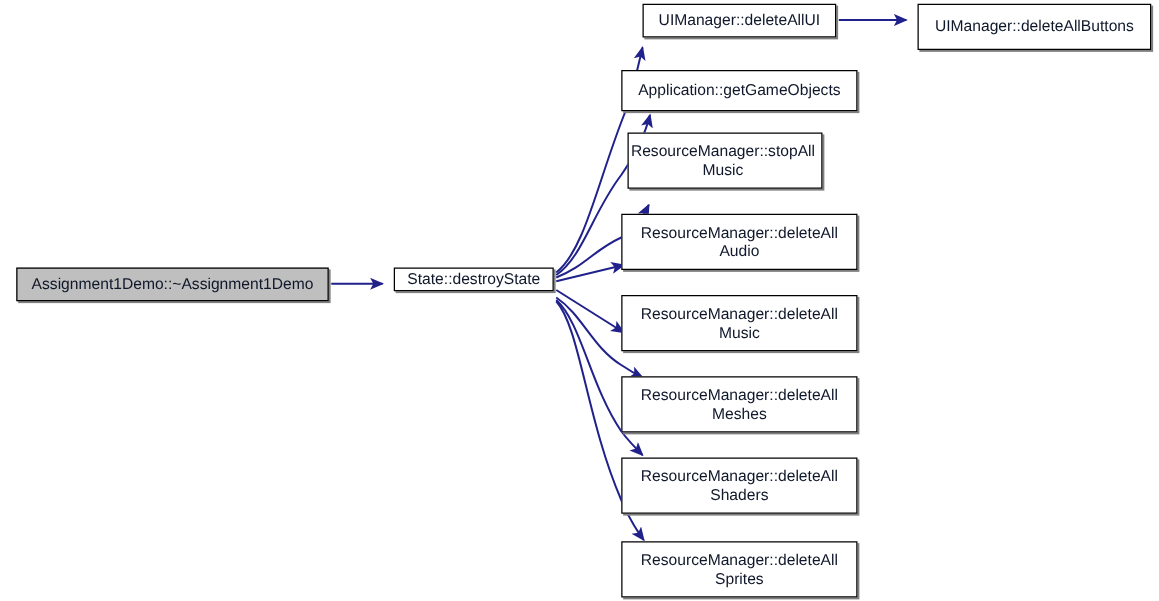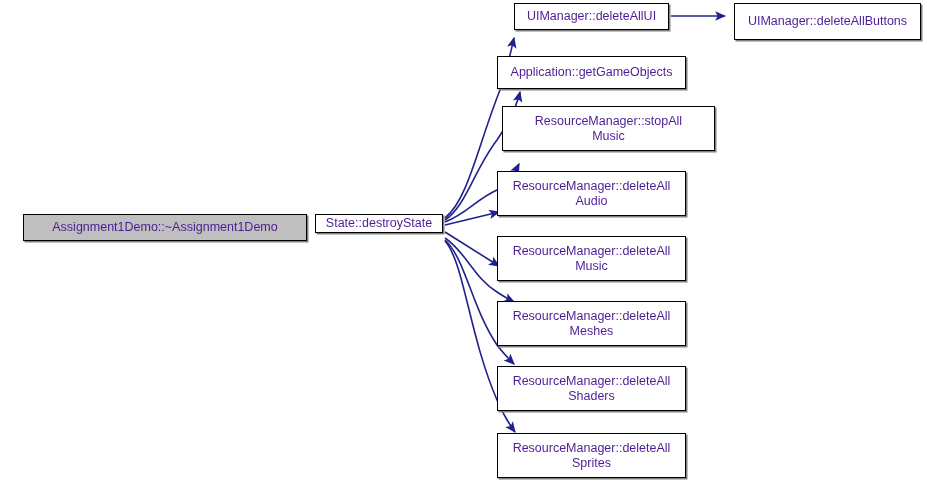--- a/index.html
+++ b/index.html
@@ -22,21 +22,21 @@
     top: 0;
     width: 927px;
     height: 481px;
     pointer-events: none;
   }
   .node {
     position: absolute;
     box-sizing: border-box;
     border: 1px solid #000000;
     background: #ffffff;
-    color: #4c1d95;
+    color: #0f172a;
     font-size: 12.5px;
     line-height: 15px;
     text-align: center;
     display: flex;
     align-items: center;
     justify-content: center;
     letter-spacing: 0px;
     white-space: pre-line;
     box-shadow: 1.5px 1.5px 0 0 #808080;
     z-index: 2;
@@ -64,26 +64,26 @@
       <path d="M 671,16 L 725,16" fill="none" stroke="#21218c" stroke-width="1.6" marker-end="url(#arrowhead)"></path>
       <path d="M 445,218 C 468,200 478,145 500,90 C 506,74 510,55 514,38" fill="none" stroke="#21218c" stroke-width="1.6" marker-end="url(#arrowhead)"></path>
       <path d="M 445,220 C 466,206 474,170 497,140 C 508,124 516,108 520,92" fill="none" stroke="#21218c" stroke-width="1.6" marker-end="url(#arrowhead)"></path>
       <path d="M 445,222 C 468,213 475,200 497,190 C 506,185 513,176 519,164" fill="none" stroke="#21218c" stroke-width="1.6" marker-end="url(#arrowhead)"></path>
       <path d="M 445,225 L 499,212" fill="none" stroke="#21218c" stroke-width="1.6" marker-end="url(#arrowhead)"></path>
       <path d="M 445,232 L 499,266" fill="none" stroke="#21218c" stroke-width="1.6" marker-end="url(#arrowhead)"></path>
       <path d="M 445,238 C 466,252 474,278 497,292 C 503,296 508,299 514,302" fill="none" stroke="#21218c" stroke-width="1.6" marker-end="url(#arrowhead)"></path>
       <path d="M 445,240 C 465,258 472,308 497,345 C 503,353 508,358 514,364" fill="none" stroke="#21218c" stroke-width="1.6" marker-end="url(#arrowhead)"></path>
       <path d="M 445,241 C 464,262 469,335 497,400 C 503,414 509,424 515,432" fill="none" stroke="#21218c" stroke-width="1.6" marker-end="url(#arrowhead)"></path>
     </svg>
-<div class="node current" style="left: 23px; top: 214px; width: 284px; height: 27px; text-align: center;"><span class="node-label">Assignment1Demo::~Assignment1Demo</span></div>
+<div class="node current" style="left: 13px; top: 214px; width: 250px; height: 27px; text-align: center;"><span class="node-label">Assignment1Demo::~Assignment1Demo</span></div>
     <div class="node" style="left: 315px; top: 214px; width: 128px; height: 19px;"><span class="node-label">State::destroyState</span></div>
     <div class="node" style="left: 514px; top: 3px; width: 155px; height: 27px;"><span class="node-label">UIManager::deleteAllUI</span></div>
     <div class="node" style="left: 734px; top: 3px; width: 187px; height: 37px;"><span class="node-label">UIManager::deleteAllButtons</span></div>
     <div class="node" style="left: 497px; top: 56px; width: 189px; height: 33px;"><span class="node-label">Application::getGameObjects</span></div>
-    <div class="node" style="left: 502px; top: 106px; width: 213px; height: 45px;"><span class="node-label">ResourceManager::stopAll
+    <div class="node" style="left: 502px; top: 106px; width: 156px; height: 45px; justify-content: flex-end;"><span class="node-label">ResourceManager::stopAll
 Music</span></div>
     <div class="node" style="left: 497px; top: 171px; width: 189px; height: 45px;"><span class="node-label">ResourceManager::deleteAll
 Audio</span></div>
     <div class="node" style="left: 497px; top: 236px; width: 189px; height: 45px;"><span class="node-label">ResourceManager::deleteAll
 Music</span></div>
     <div class="node" style="left: 497px; top: 301px; width: 189px; height: 45px;"><span class="node-label">ResourceManager::deleteAll
 Meshes</span></div>
     <div class="node" style="left: 497px; top: 366px; width: 189px; height: 45px;"><span class="node-label">ResourceManager::deleteAll
 Shaders</span></div>
     <div class="node" style="left: 497px; top: 433px; width: 189px; height: 45px;"><span class="node-label">ResourceManager::deleteAll

